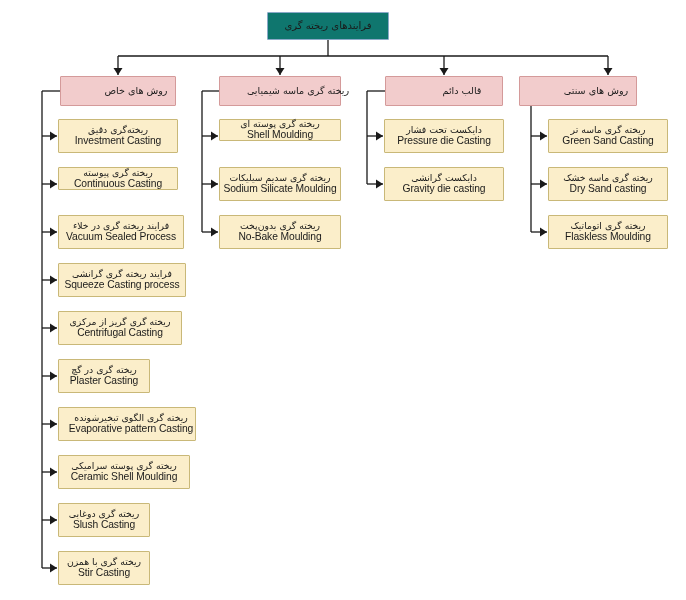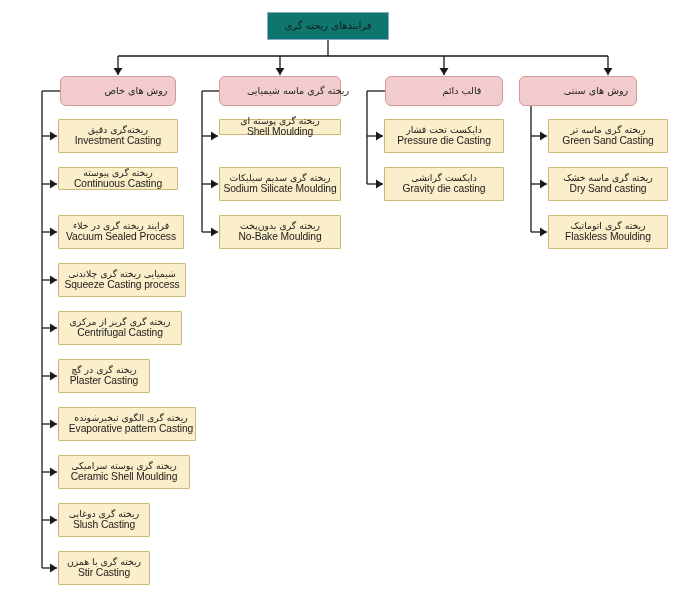--- a/index.html
+++ b/index.html
@@ -50,21 +50,21 @@
   }
   .root{
     background:#0f766e;
     border:1px solid #8aa9c8;
     border-radius:1px;
   }
   .root .fa{font-size:10px;}
   .cat{
     background:#f2cccc;
     border:1px solid #d49a9a;
-    border-radius:6px;
+    border-radius:1px;
     padding-left:36px;
   }
   .cat .fa{font-size:9.6px;}
   .leaf{
     background:#fbeeca;
     border:1px solid #c9b878;
     border-radius:1px;
     padding:2px 4px;
   }
 </style>
@@ -140,21 +140,21 @@
     </div>
     <div class="node leaf" style="left: 58px; top: 167px; width: 120px; height: 23px;">
       <span class="fa">ریخته گری پیوسته</span>
       <span class="en">Continuous Casting</span>
     </div>
     <div class="node leaf" style="left: 58px; top: 215px; width: 126px; height: 34px;">
       <span class="fa">فرایند ریخته گری در خلاء</span>
       <span class="en">Vacuum Sealed Process</span>
     </div>
     <div class="node leaf" style="left: 58px; top: 263px; width: 128px; height: 34px;">
-      <span class="fa">شیمیایی ریخته گری چلاندنی</span>
+      <span class="fa">فرایند ریخته گری گرانشی</span>
       <span class="en">Squeeze Casting process</span>
     </div>
     <div class="node leaf" style="left: 58px; top: 311px; width: 124px; height: 34px;">
       <span class="fa">ریخته گری گریز از مرکزی</span>
       <span class="en">Centrifugal Casting</span>
     </div>
     <div class="node leaf" style="left: 58px; top: 359px; width: 92px; height: 34px;">
       <span class="fa">ریخته گری در گچ</span>
       <span class="en">Plaster Casting</span>
     </div>
@@ -170,21 +170,21 @@
       <span class="fa">ریخته گری دوغابی</span>
       <span class="en">Slush Casting</span>
     </div>
     <div class="node leaf" style="left: 58px; top: 551px; width: 92px; height: 34px;">
       <span class="fa">ریخته گری با همزن</span>
       <span class="en">Stir  Casting</span>
     </div>
     <div class="node cat" style="left: 219px; top: 76px; width: 122px; height: 30px;">
       <span class="fa">ریخته گری ماسه شیمیایی</span>
     </div>
-    <div class="node leaf" style="left: 219px; top: 119px; width: 122px; height: 16px;">
+    <div class="node leaf" style="left: 219px; top: 119px; width: 122px; height: 22px;">
       <span class="fa">ریخته گری پوسته ای</span>
       <span class="en">Shell Moulding</span>
     </div>
     <div class="node leaf" style="left: 219px; top: 167px; width: 122px; height: 34px;">
       <span class="fa">ریخته گری سدیم سیلیکات</span>
       <span class="en">Sodium Silicate Moulding</span>
     </div>
     <div class="node leaf" style="left: 219px; top: 215px; width: 122px; height: 34px;">
       <span class="fa">ریخته گری بدون‌پخت</span>
       <span class="en">No-Bake Moulding</span>

